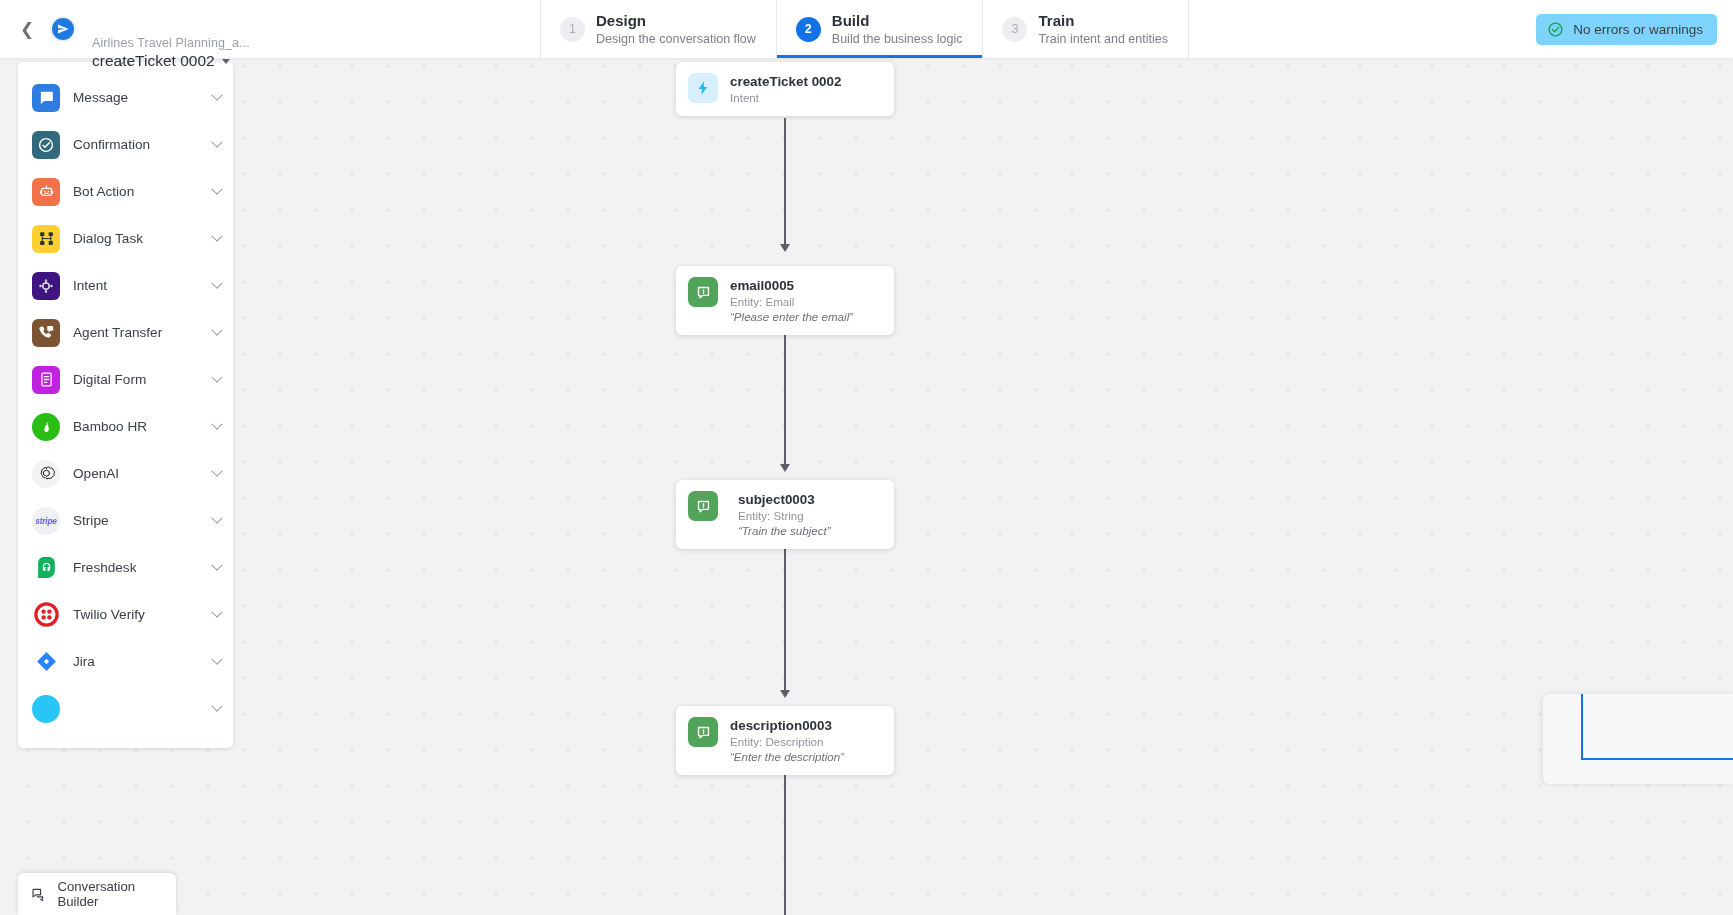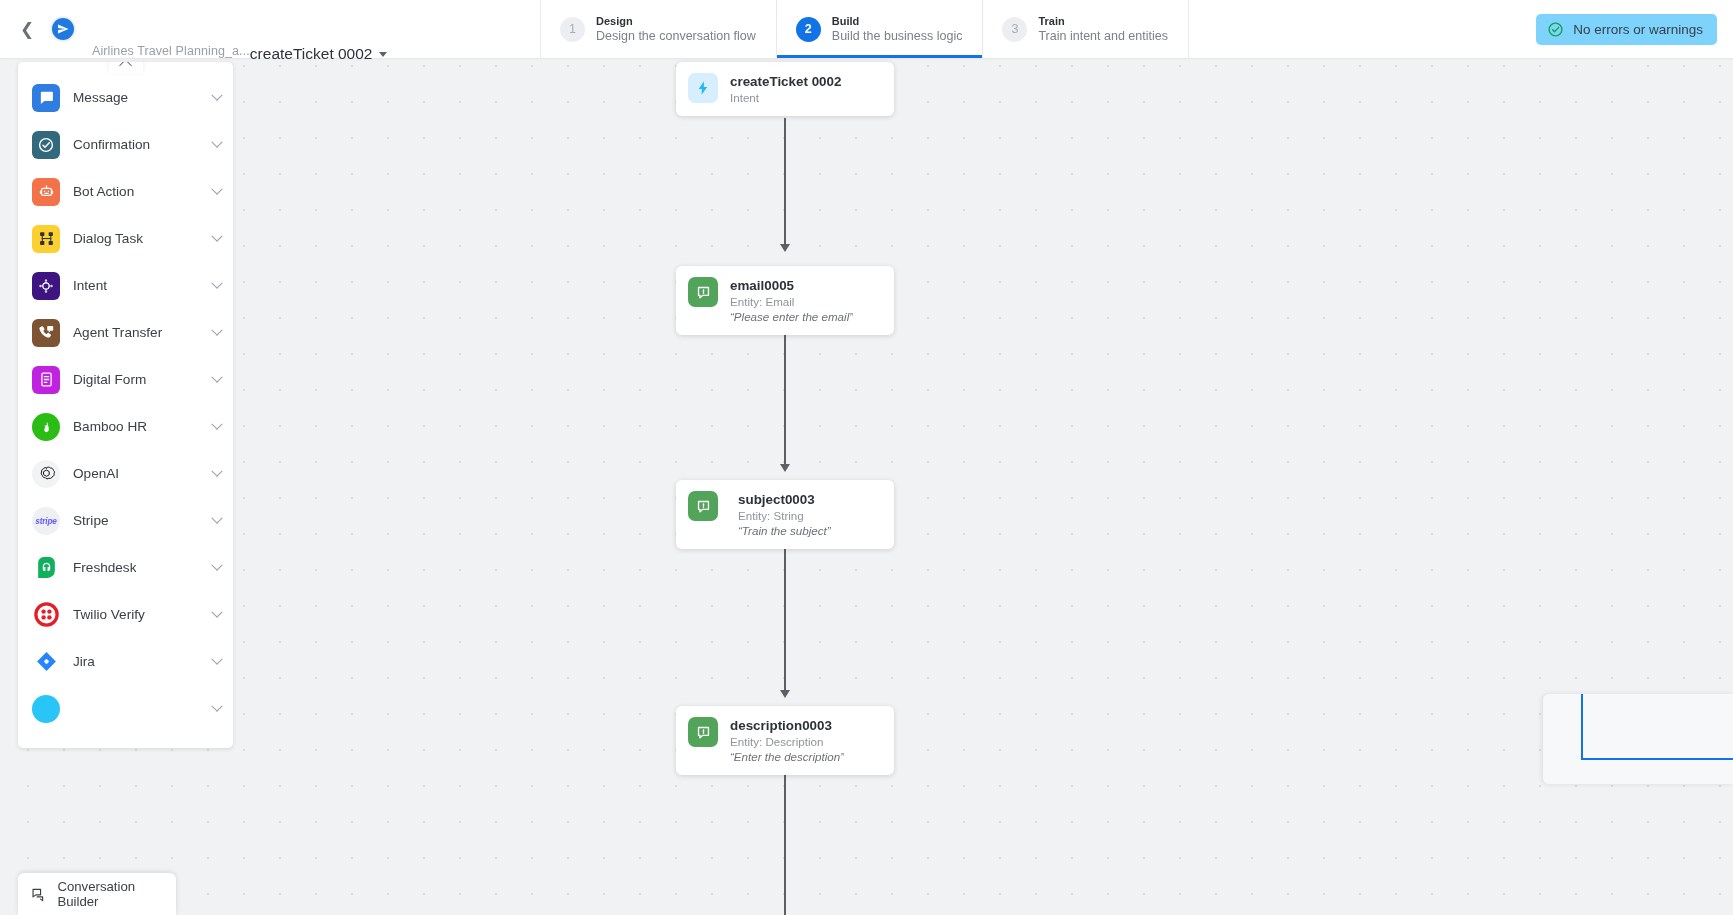--- a/index.html
+++ b/index.html
@@ -50,21 +50,21 @@
     background: #edf1f7;
     display: flex; align-items: center; justify-content: center;
     flex: 0 0 auto;
   }
   .bot-avatar .ring {
     width: 22px; height: 22px; border-radius: 50%;
     background: #1f7ae0;
     display: flex; align-items: center; justify-content: center;
     color: #fff; font-size: 12px; line-height: 1;
   }
-  .title-wrap { display: flex; flex-direction: row; justify-content: center; padding-left: 6px; margin-top: 48px;}
+  .title-wrap { display: flex; flex-direction: column; justify-content: center; padding-left: 6px; margin-top: 48px;}
   .title-sub {
     font-size: 12.5px; color: #9aa0a6; letter-spacing: .1px;
     line-height: 15px;
     max-width: 220px; overflow: hidden; white-space: nowrap;
   }
   .title-main {
     font-size: 15.5px; color: #2d3239; line-height: 19px;
     display: flex; align-items: center; gap: 7px;
     cursor: pointer;
   }
@@ -89,21 +89,21 @@
   .steps .step:last-child { border-right: 1px solid #e6e8eb; }
   .step-num {
     width: 25px; height: 25px; border-radius: 50%;
     background: #eceef1; color: #a9aeb5;
     font-size: 12.5px;
     display: flex; align-items: center; justify-content: center;
     flex: 0 0 auto;
   }
   .step.active .step-num { background: #1273e6; color: #fff; font-weight: bold; }
   .step-txt { display: flex; flex-direction: column; line-height: 1.28; }
-  .step-title { font-size: 11px; color: #2d3239; font-weight: bold; }
+  .step-title { font-size: 15px; color: #2d3239; font-weight: bold; }
   .step-desc { font-size: 12.5px; color: #7b8089; }
   .step.active::after {
     content: "";
     position: absolute; left: 0; right: 0; bottom: 0;
     height: 3px; background: #1273e6;
   }
 
   .tb-right { margin-left: auto; display: flex; align-items: center; padding-right: 16px; }
   .status-pill {
     display: flex; align-items: center; gap: 9px;

